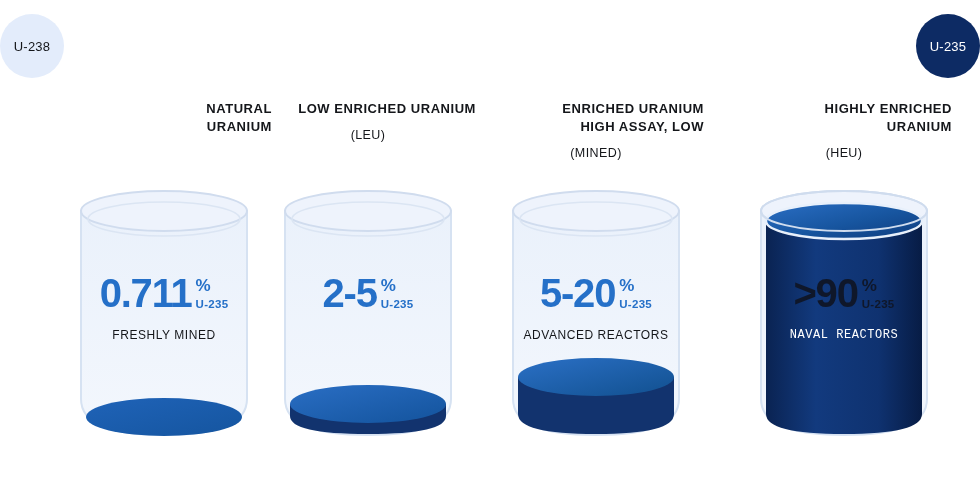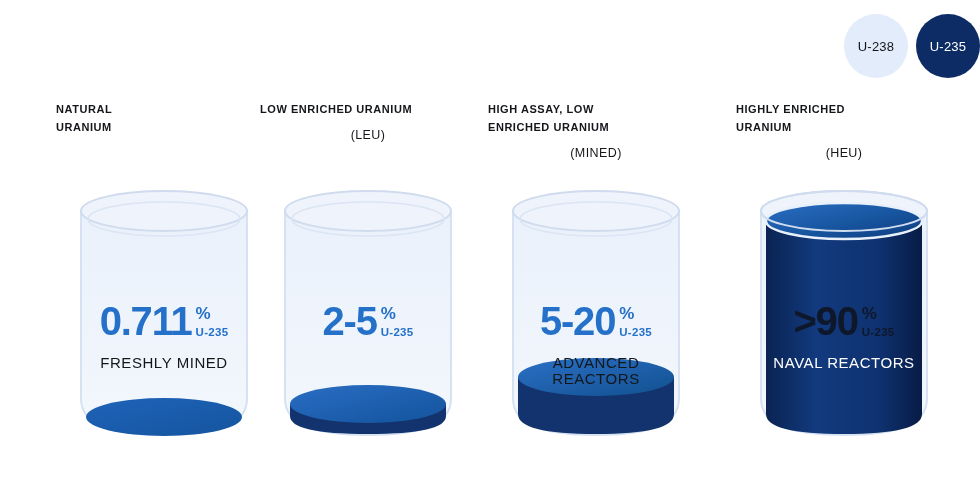--- a/index.html
+++ b/index.html
@@ -17,21 +17,21 @@
   }
 
   
   #legend {
     position: absolute;
     top: 10px;
     left: 0;
     width: 980px;
     height: 72px;
     display: flex;
-    justify-content: flex-end;
+    justify-content: space-between;
     align-items: center;
     gap: 0px;
   }
   .legend-chip {
     width: 64px;
     height: 64px;
     border-radius: 50%;
     display: flex;
     align-items: center;
     justify-content: center;
@@ -54,22 +54,22 @@
     position: absolute;
     top: 100px;
     width: 216px;
   }
   .col0 { left: 56px; }
   .col1 { left: 260px; }
   .col2 { left: 488px; }
   .col3 { left: 736px; }
 
   .col-title {
-    text-align: left;
-    font-size: 11px;
+    text-align: right;
+    font-size: 13px;
     font-weight: bold;
     letter-spacing: 0.55px;
     line-height: 18px;
     color: #14161a;
     text-transform: uppercase;
   }
   .col-abbr {
     text-align: center;
     font-size: 12.5px;
     font-weight: 400;
@@ -103,21 +103,20 @@
     top: 88px;
     width: 174px;
     text-align: center;
     pointer-events: none;
   }
   .value-row {
     display: flex;
     align-items: flex-start;
     justify-content: center;
     gap: 4px;
-    margin-top: 28px;
   }
   .value-num {
     font-size: 40px;
     font-weight: bold;
     letter-spacing: -1.2px;
     line-height: 40px;
     color: #2570c8;
   }
   .value-units {
     display: flex;
@@ -134,36 +133,37 @@
   .value-iso {
     font-size: 11.5px;
     font-weight: bold;
     letter-spacing: 0.3px;
     line-height: 14px;
     margin-top: 3px;
     color: #2570c8;
   }
   .value-caption {
     margin-top: 14px;
-    font-size: 15px;
+    font-size: 12px;
     font-weight: 500;
     letter-spacing: 0.55px;
     line-height: 16px;
     color: #14161a;
     text-transform: uppercase;
   }
 
   
   .dark .value-num,
   .dark .value-pct,
   .dark .value-iso {
     color: #0f172a;
   }
   .dark .value-caption {
     color: #ffffff;
+    font-family: Liberation Mono, monospace;
   }
 </style>
 </head>
 <body>
 
 <div id="legend">
   <div class="legend-chip u238">
     <span>U-238</span>
   </div>
   <div class="legend-chip u235">
@@ -240,22 +240,22 @@
           <span class="value-pct">%</span>
           <span class="value-iso">U-235</span>
         </span>
       </div>
     </div>
   </div>
 </div>
 
 <div class="column col2">
   <div class="col-title">
+    <div>ENRICHED URANIUM</div>
     <div>HIGH ASSAY, LOW</div>
-    <div>ENRICHED URANIUM</div>
   </div>
   <div class="col-abbr">(MINED)</div>
 
   <div class="cyl-wrap">
     <svg class="cyl-svg" viewBox="0 0 174 254">
       <defs>
         <linearGradient id="glassG2" x1="0" y1="0" x2="0" y2="1">
           <stop offset="0%" stop-color="#eaf1fb"></stop>
           <stop offset="100%" stop-color="#f3f7fd"></stop>
         </linearGradient>

